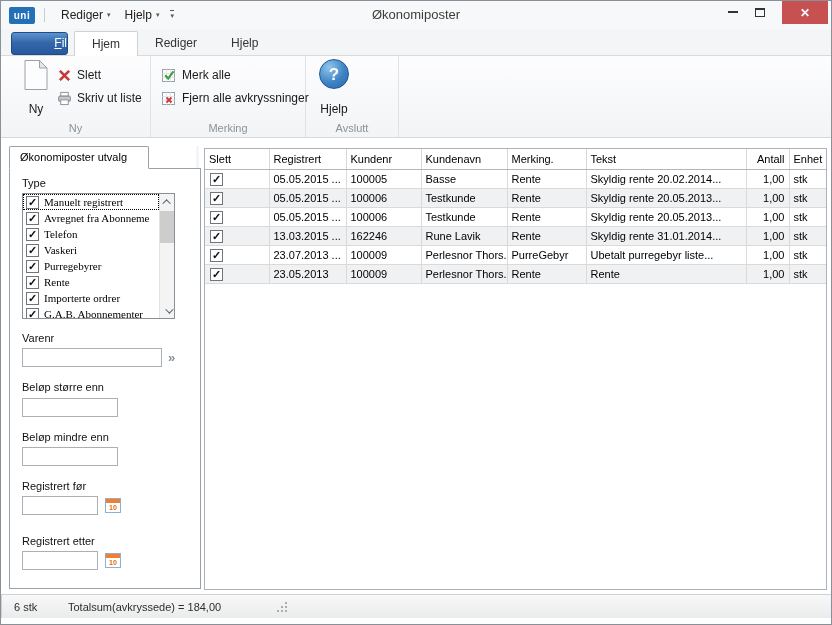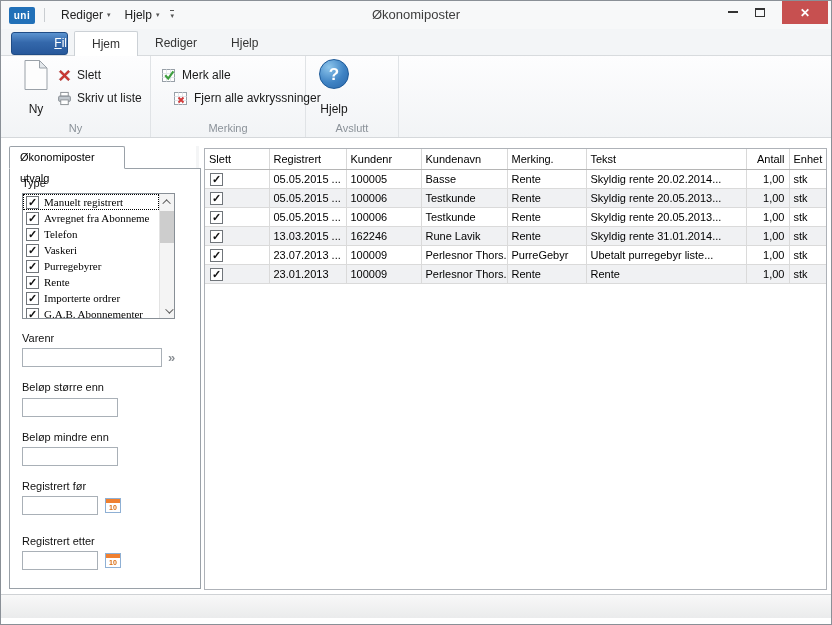--- a/index.html
+++ b/index.html
@@ -33,32 +33,32 @@
   .ribbon{position:relative;height:83px;background:linear-gradient(#fdfdfe,#f2f4f6);border-top:1px solid #d8dbde;border-bottom:1px solid #d5d8db;display:flex;margin-top:-1px;}
   .rgroup{position:relative;height:100%;border-right:1px solid #e0e3e6;}
   .g1{width:150px;} .g2{width:155px;} .g3{width:93px;}
   .glabel{position:absolute;bottom:3px;left:0;right:0;text-align:center;font-size:11px;color:#8b9299;}
   .bigbtn{position:absolute;top:3px;height:58px;display:flex;flex-direction:column;align-items:center;justify-content:space-between;font-size:12px;color:#1a1a1a;padding-bottom:1px;}
   .sbtn{position:absolute;height:20px;display:flex;align-items:center;gap:5px;font-size:12px;color:#1a1a1a;white-space:nowrap;}
   .bb-ny{left:13px;width:44px;}
   .sb-slett{left:56px;top:9px;}
   .sb-skriv{left:56px;top:32px;}
   .sb-merk{left:10px;top:9px;}
-  .sb-fjern{left:22px;top:32px;}
+  .sb-fjern{left:10px;top:32px;}
   .bb-hjelp{left:9px;width:38px;}
   .bb-lukk{left:50px;width:38px;}
   .help-circle{width:30px;height:30px;border-radius:50%;background:radial-gradient(circle at 32% 26%,#8ec6ec,#3f83c4 55%,#2a66a8);border:1px solid #1d5a99;color:#fff;font-size:17px;font-weight:bold;text-align:center;line-height:29px;}
 
   
   .main{position:relative;height:456px;background:#fff;}
   .splitter{position:absolute;left:195px;top:8px;width:3px;height:442px;background:#f4f5f6;}
 
   
   .sidebar{position:absolute;left:8px;top:8px;width:180px;height:444px;}
-  .side-tab{position:absolute;left:0;top:0;width:116px;height:23px;background:#fff;border:1px solid #9aa1a8;border-bottom:1px solid #fff;border-radius:2px 2px 0 0;z-index:2;font-size:11px;line-height:21px;padding-left:10px;}
+  .side-tab{position:absolute;left:0;top:0;width:140px;height:23px;background:#fff;border:1px solid #9aa1a8;border-bottom:1px solid #fff;border-radius:2px 2px 0 0;z-index:2;font-size:11px;line-height:21px;padding-left:10px;}
   .side-body{position:absolute;left:0;top:22px;width:192px;height:421px;border:1px solid #9aa1a8;background:#fff;padding:8px 0 0 12px;}
   .fld-label{font-size:11px;color:#111;margin:0 0 4px 0;}
   .listbox{position:relative;width:153px;height:126px;border:1px solid #888f96;background:#fff;overflow:hidden;}
   .lb-items{position:absolute;left:0;top:0;right:15px;}
   .lb-item{display:flex;align-items:center;height:16px;padding-left:3px;font-size:11px;white-space:nowrap;overflow:hidden;}
   .lb-item.focus{outline:1px dotted #000;outline-offset:-1px;}
   .lb-label{margin-left:5px;font-family:Liberation Serif, serif;}
   .wcb{width:13px;height:13px;border:1px solid #70757a;background:#fff;font-size:11px;line-height:11px;text-align:center;color:#111;font-weight:bold;flex:0 0 13px;}
   .lb-scroll{position:absolute;right:0;top:0;width:15px;height:100%;background:#f4f4f4;border-left:1px solid #e3e3e3;}
   .sb-arrow{position:absolute;left:0;width:15px;height:15px;display:flex;align-items:center;justify-content:center;}
@@ -351,29 +351,41 @@
               <td>Perlesnor Thors...</td>
               <td>PurreGebyr</td>
               <td>Ubetalt purregebyr liste...</td>
               <td class="num">1,00</td>
               <td>stk</td>
             </tr>
             <tr class="alt">
               <td class="cbcell">
                 <div class="wcb">✓</div>
               </td>
-              <td>23.01.2013</td>
+              <td>23.05.2013</td>
               <td>100009</td>
               <td>Perlesnor Thors...</td>
               <td>Rente</td>
               <td>Rente</td>
               <td class="num">1,00</td>
               <td>stk</td>
             </tr>
           </tbody>
       </table>
     </div>
   </div>
 
   <div class="statusbar">
+    <div class="sb-right">
+      <div class="sb-count">6 stk</div>
+      <div>Totalsum(avkryssede) = 184,00</div>
+      <div class="sb-grip">
+        <i class="g-a"></i>
+          <i class="g-b"></i>
+          <i class="g-c"></i>
+          <i class="g-d"></i>
+          <i class="g-e"></i>
+          <i class="g-f"></i>
+      </div>
+    </div>
   </div>
 
 </div>
 
 </body></html>

